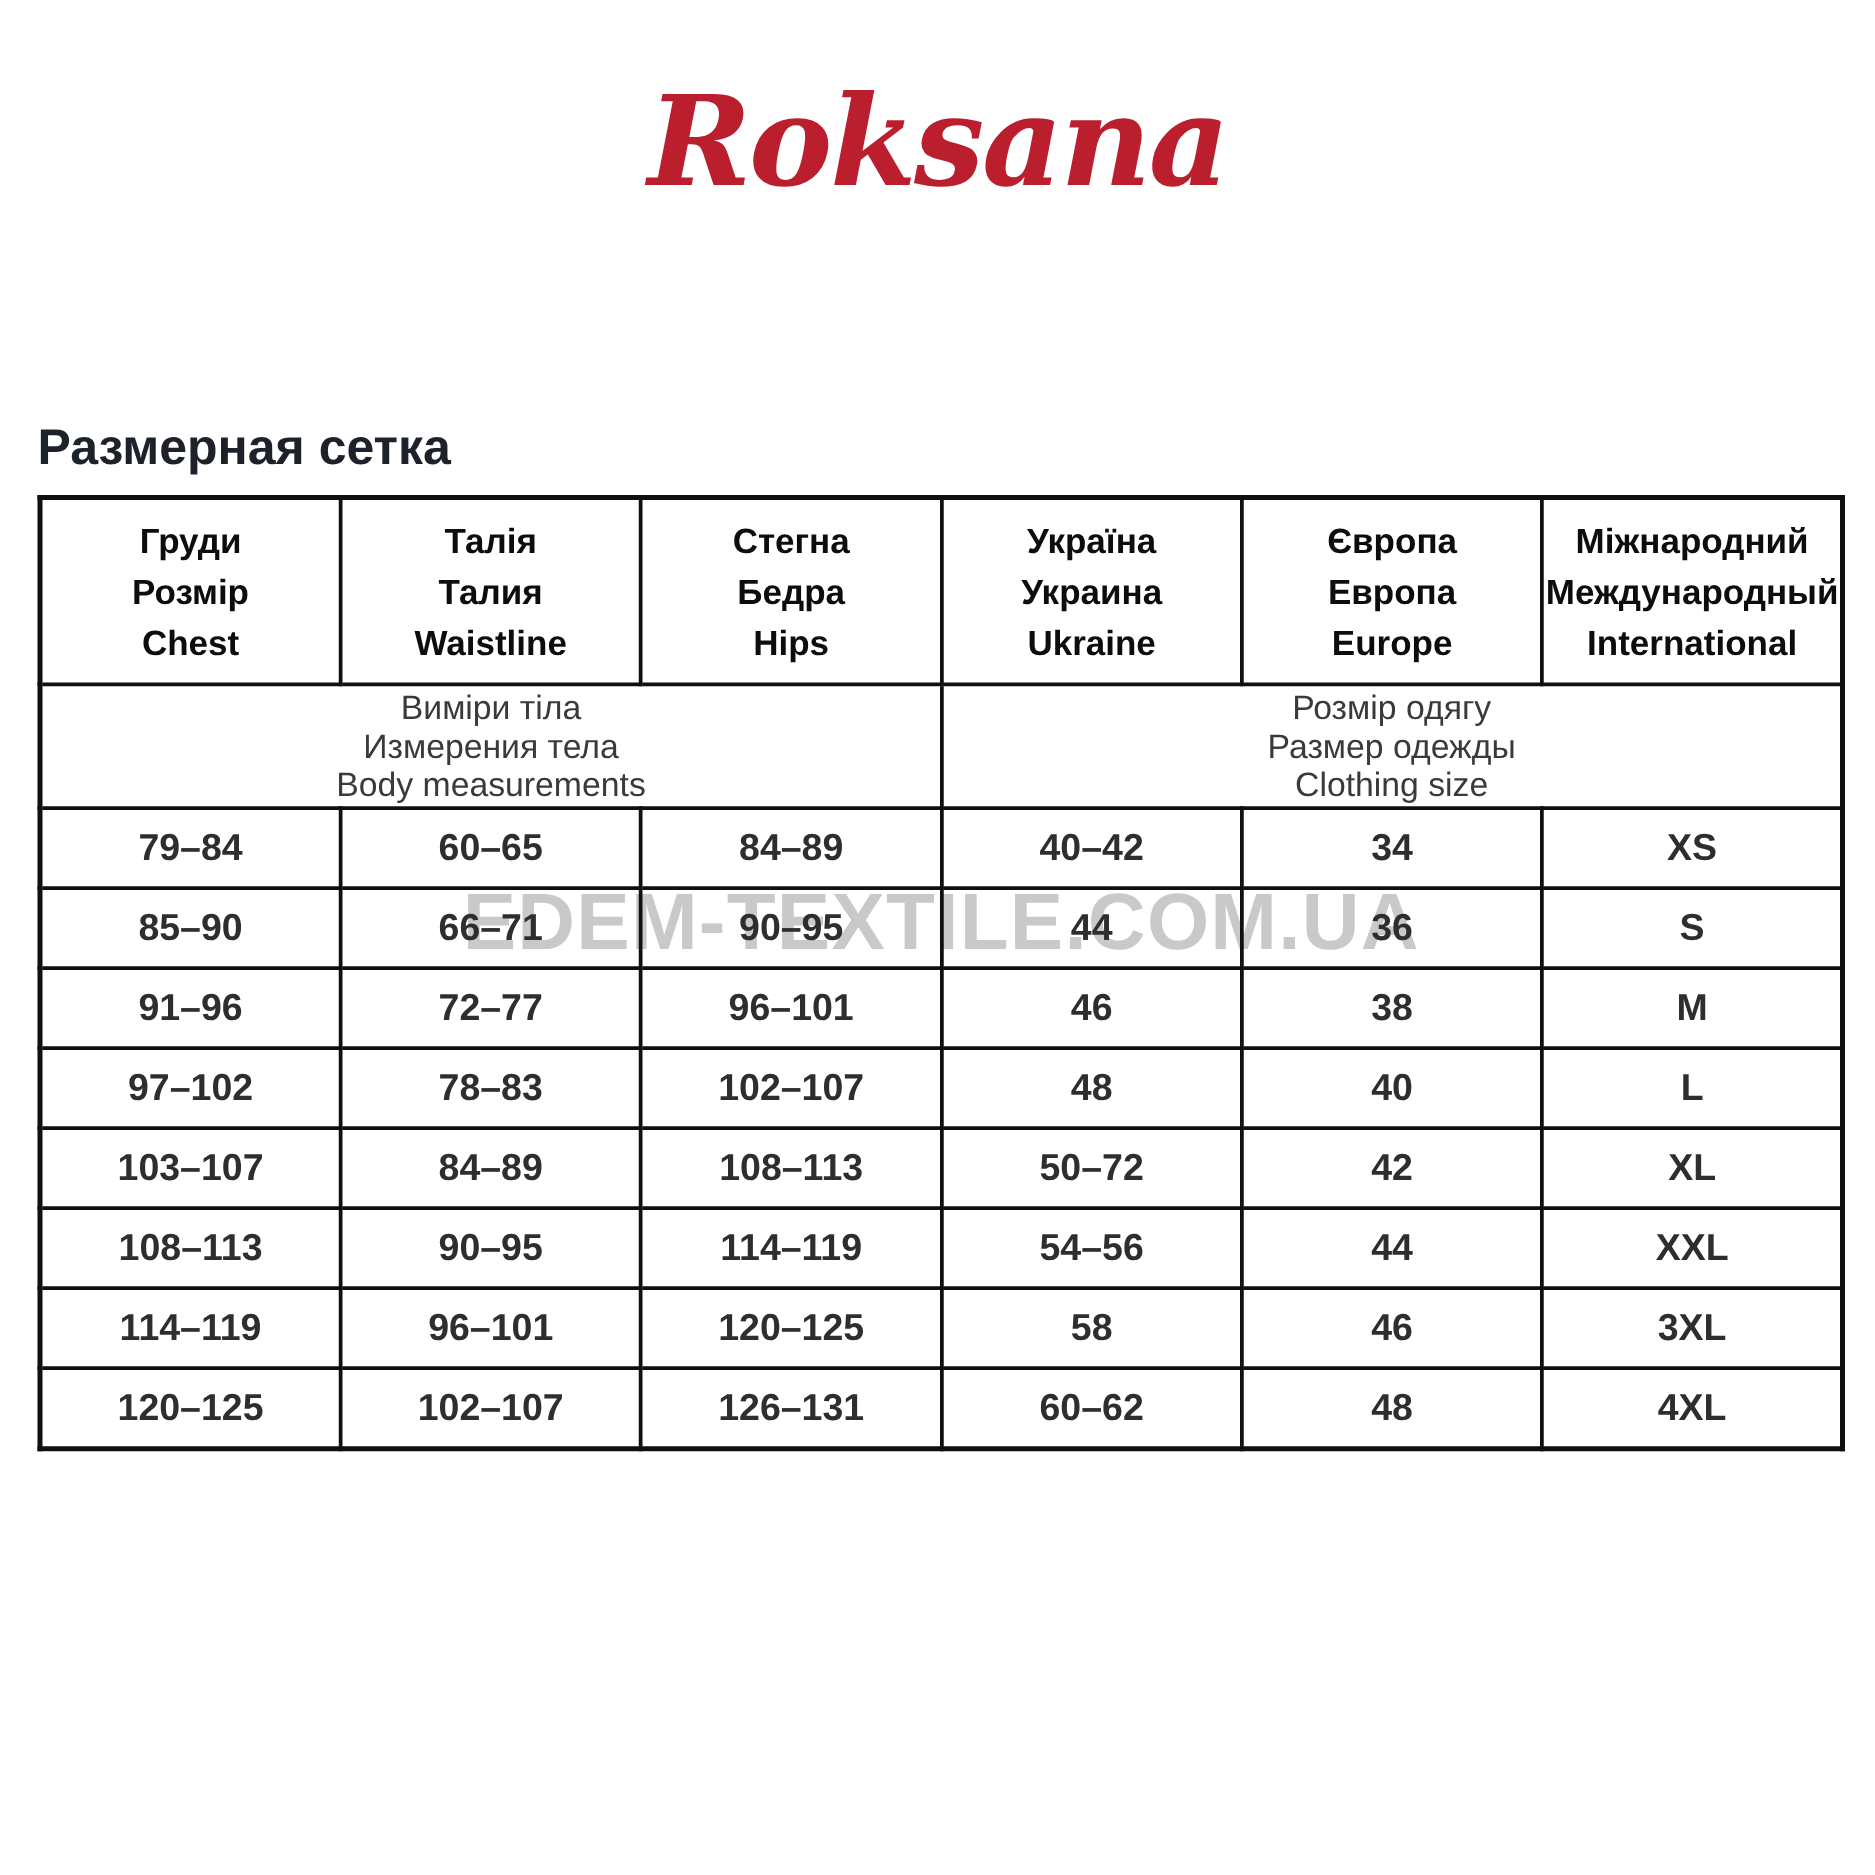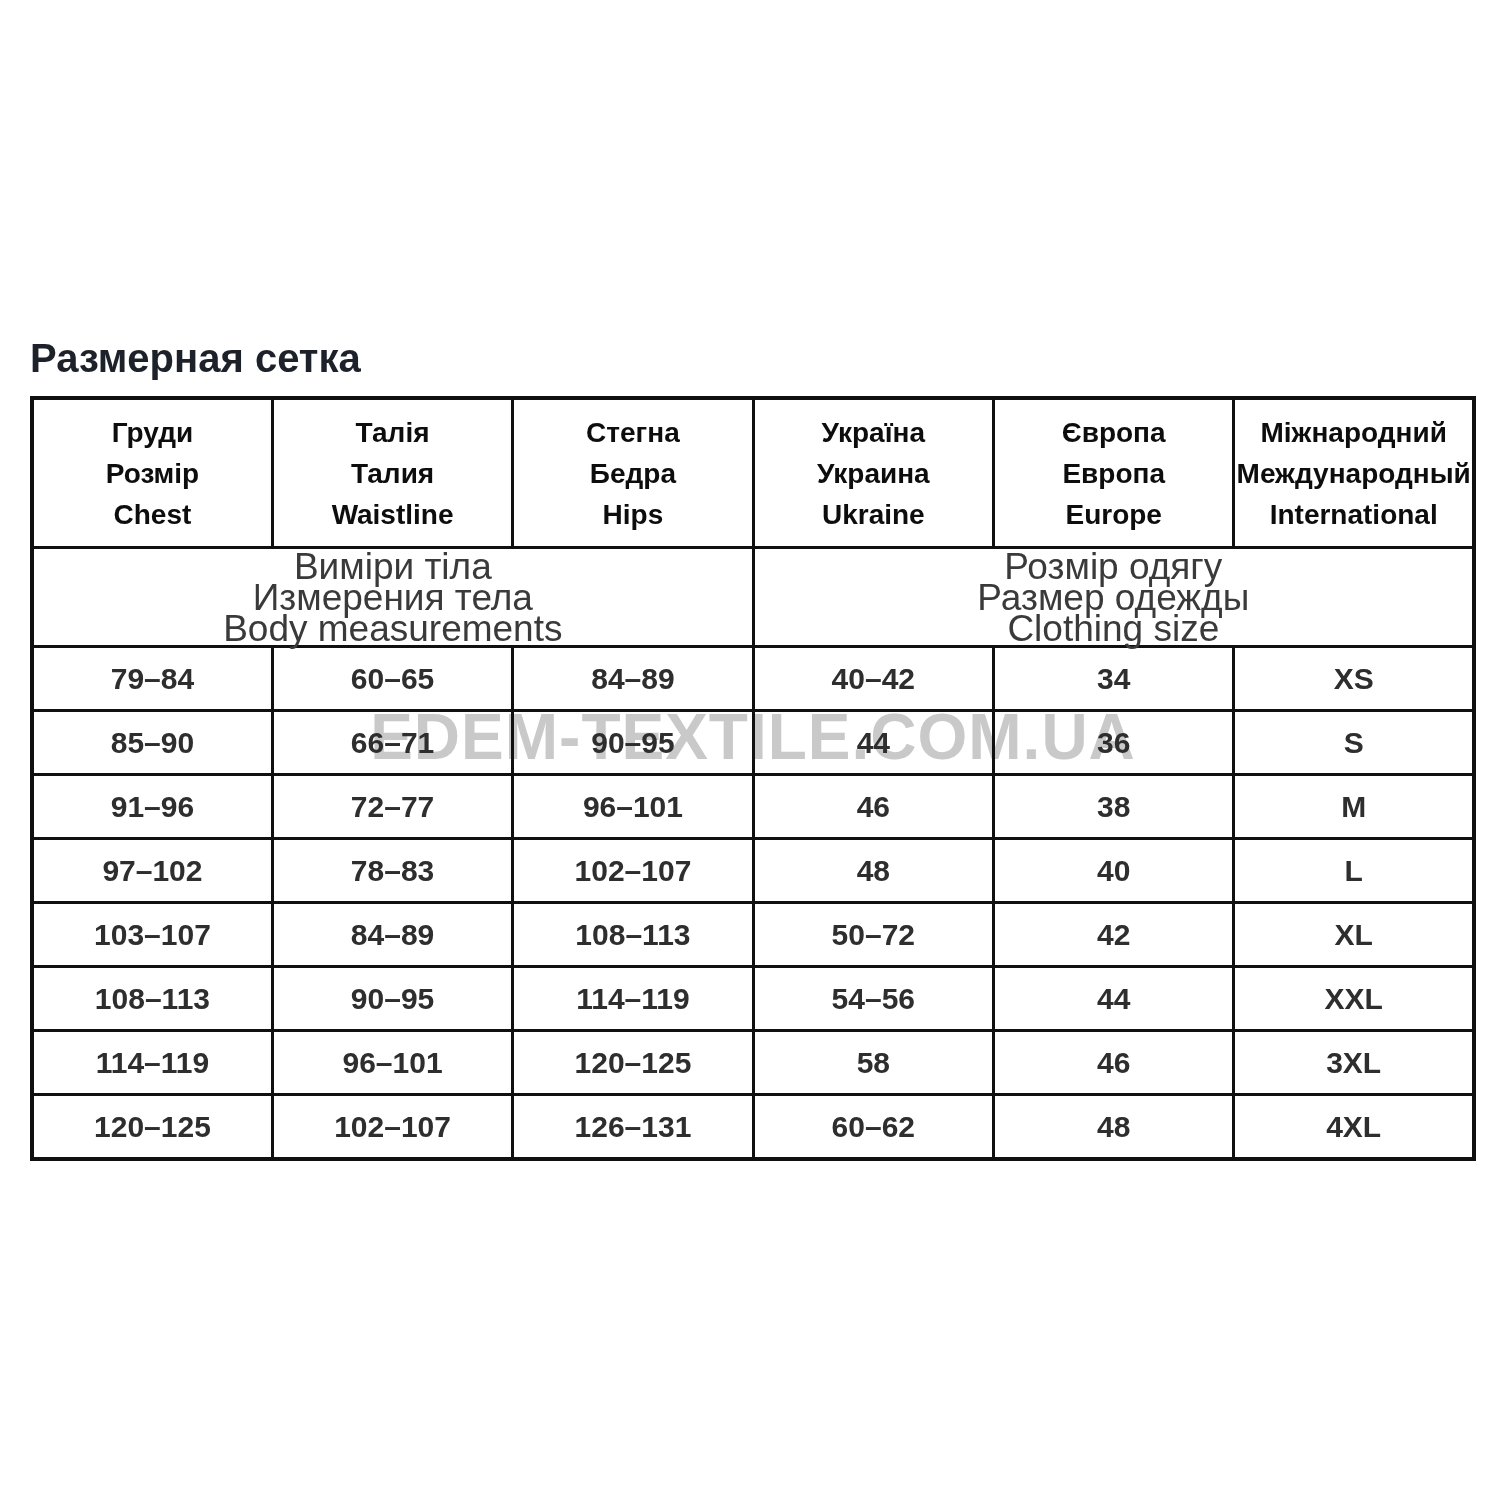--- a/index.html
+++ b/index.html
@@ -80,37 +80,38 @@
   }
   .size-table thead th {
     height: 146px;
     font-size: 28px;
     font-weight: 700;
     color: #0d0d0d;
     line-height: 41px;
   }
   .size-table td.group-cell {
     height: 96px;
-    font-size: 37px;
+    font-size: 27px;
     font-weight: 400;
     color: #3a3a3a;
     line-height: 31px;
   }
   .size-table tr.data-row td {
     height: 61px;
     font-size: 30px;
     font-weight: 700;
     color: #2e2e2e;
   }
 </style>
 </head>
 <body>
 
 <div class="page">
 
+  <div class="logo">Roksana</div>
 
   <h1 class="heading">Размерная сетка</h1>
 
   <div class="table-wrap">
 
     <div class="watermark">EDEM-TEXTILE.COM.UA</div>
 
     <table class="size-table">
       <colgroup>
         <col style="width:16.67%">

